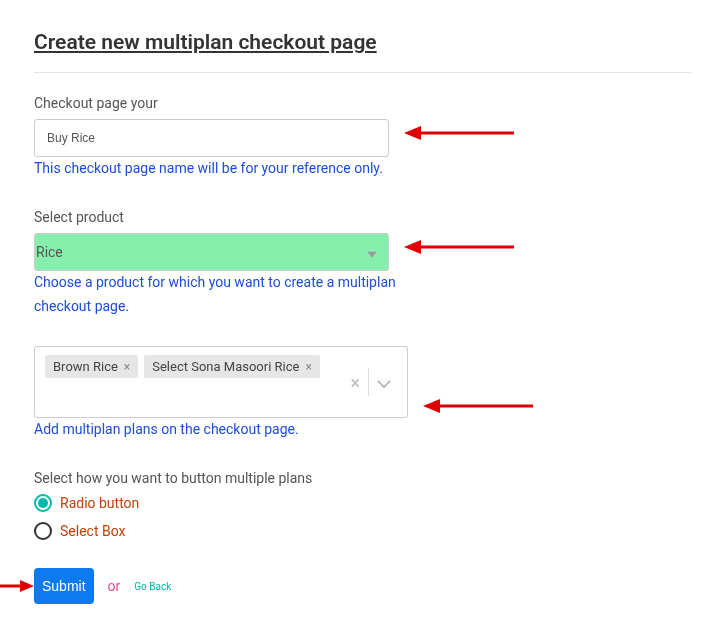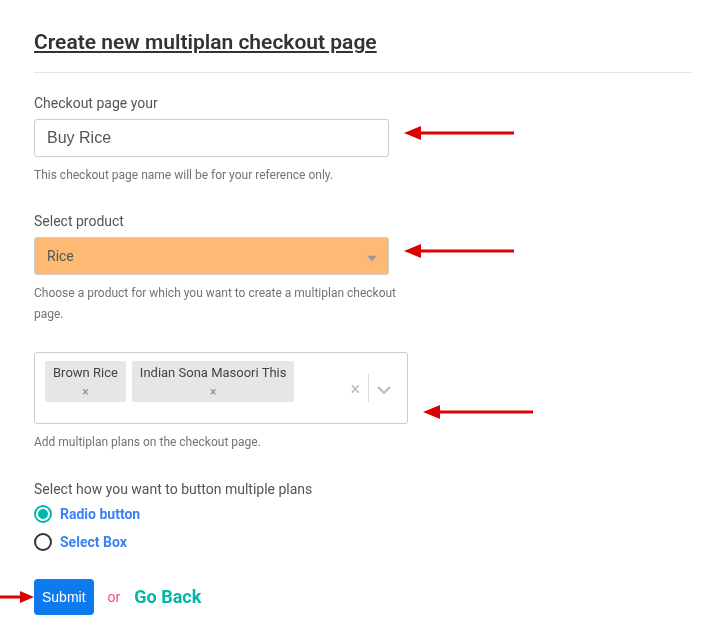--- a/index.html
+++ b/index.html
@@ -33,47 +33,46 @@
     }
     .required {
       color: #e74c3c;
     }
     .text-input {
       width: 355px;
       height: 38px;
       border: 1px solid #ccc;
       border-radius: 3px;
       padding: 0 12px;
-      font-size: 16px;
+      font-size: 12px;
       color: #555;
       outline: none;
     }
     .help-text {
-      font-size: 12px;
-      color: #737373;
-      margin-top: 8px;
+      font-size: 14px;
+      color: #1d4ed8;
       line-height: 1.7;
       max-width: 390px;
     }
     .select-wrapper {
       position: relative;
       width: 355px;
     }
     .select-input {
       width: 100%;
       height: 38px;
       border: 1px solid #ccc;
       border-radius: 3px;
-      padding: 0 30px 0 12px;
+      padding: 0 30px 0 1px;
       font-size: 14px;
       color: #555;
       display: flex;
       align-items: center;
       cursor: pointer;
-      background: #fdba74;
+      background: #86efac;
     }
     .select-caret {
       position: absolute;
       right: 12px;
       top: 50%;
       transform: translateY(-50%);
       color: #999;
       pointer-events: none;
     }
     .multiselect {
@@ -91,21 +90,20 @@
     }
     .tag {
       display: inline-flex;
       align-items: center;
       background: #e6e6e6;
       padding: 4px 8px;
       font-size: 13px;
       color: #444;
       border-radius: 2px;
       gap: 6px;
-      flex-direction: column;
     }
     .tag-remove {
       color: #888;
       cursor: pointer;
       font-size: 12px;
       line-height: 1;
     }
     .ms-controls {
       position: absolute;
       right: 8px;
@@ -155,22 +153,21 @@
       border-color: #00b8a9;
     }
     .radio-dot {
       width: 10px;
       height: 10px;
       background: #00b8a9;
       border-radius: 50%;
     }
     .radio-label {
       font-size: 14px;
-      color: #3b82f6;
-      font-weight: bold;
+      color: #c2410c;
     }
     .action-row {
       display: flex;
       align-items: center;
       gap: 14px;
       margin-top: 10px;
     }
     .submit-btn {
       background: #0d7af0;
       color: #fff;
@@ -179,24 +176,24 @@
       font-size: 14px;
       border-radius: 4px;
       cursor: pointer;
       font-weight: 500;
     }
     .or-text {
       font-size: 14px;
       color: #ec4899;
     }
     .go-back {
-      font-size: 18px;
+      font-size: 10px;
       color: #00b8a9;
       text-decoration: none;
-      font-weight: 700;
+      font-weight: 400;
       cursor: pointer;
     }
     .arrow-overlay {
       position: absolute;
       pointer-events: none;
     }
     .pos-rel { position: relative; }
   </style>
 </head>
 <body>
@@ -233,21 +230,21 @@
   </svg>
 </div>
 
 <div class="form-group pos-rel">
   <div class="multiselect">
     <span class="tag">
       <span>Brown Rice</span>
       <span class="tag-remove">×</span>
     </span>
     <span class="tag">
-      <span>Indian Sona Masoori This</span>
+      <span>Select Sona Masoori Rice</span>
       <span class="tag-remove">×</span>
     </span>
     <div class="ms-controls">
       <span class="ms-clear">×</span>
       <span class="ms-sep"></span>
       <span class="ms-chevron">
         <svg width="14" height="8">
             <polyline points="1,1 7,7 13,1" fill="none" stroke="#bbb" stroke-width="2"></polyline>
           </svg>
       </span>

